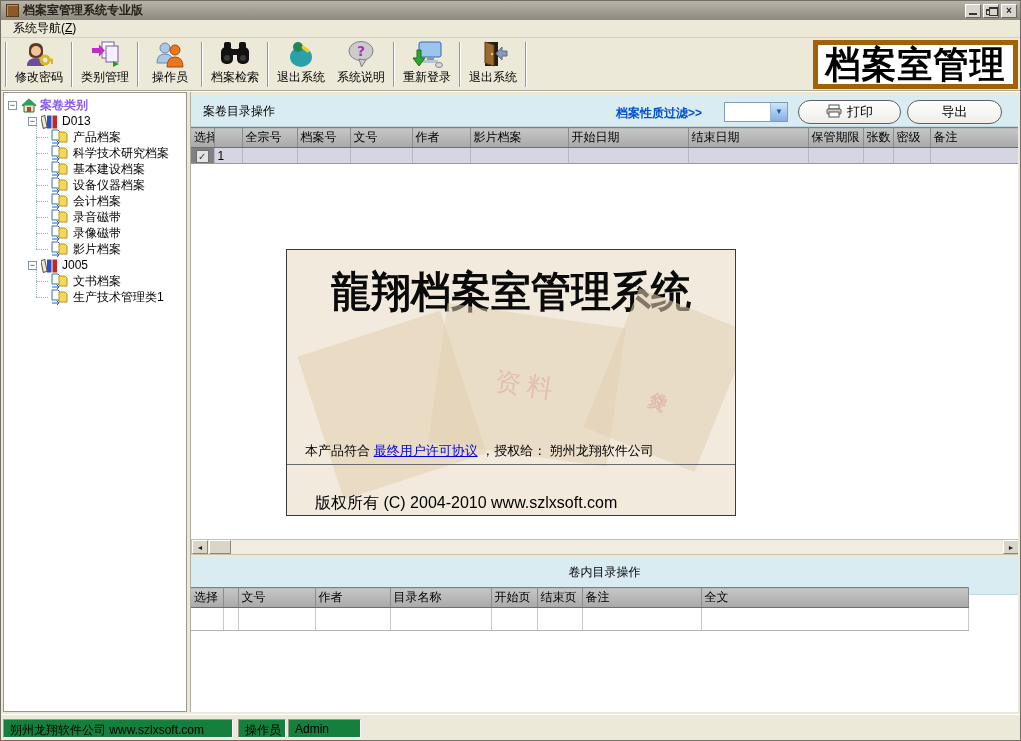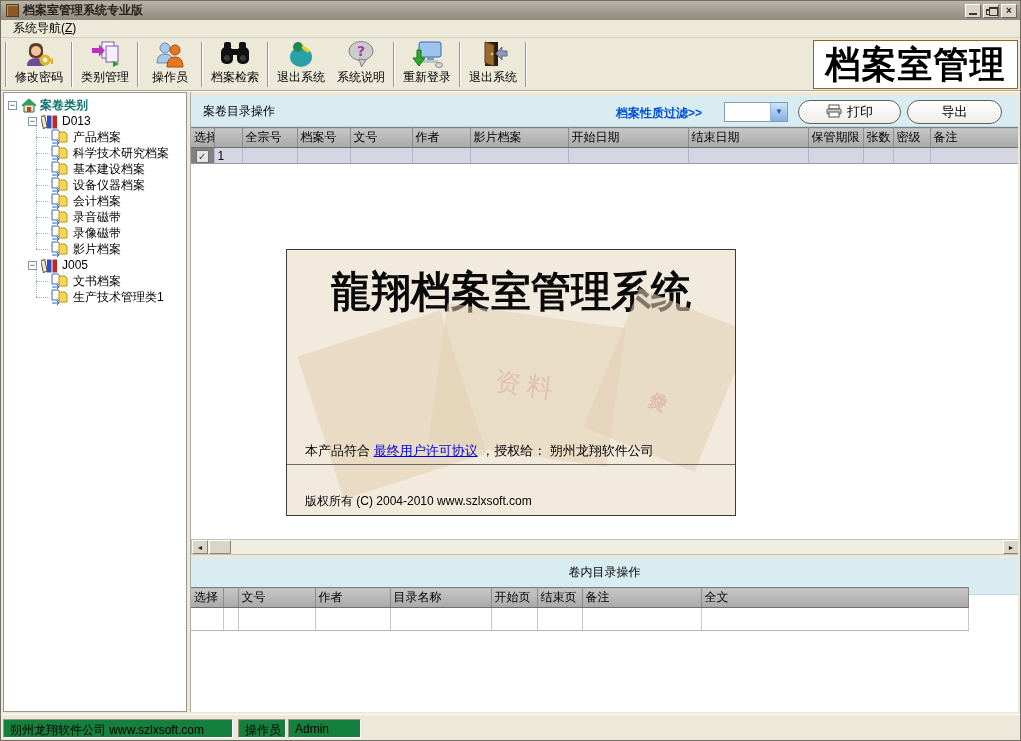--- a/index.html
+++ b/index.html
@@ -33,42 +33,42 @@
   .menu-item{padding:1px 6px;}
   .menu-item u{text-decoration:underline;}
   
   .toolbar{position:absolute;left:0;top:38px;right:0;height:52px;background:#ece9d8;
     border-bottom:1px solid #aca899;box-shadow:0 1px 0 #fff;display:flex;align-items:stretch;padding:1px 2px;}
   .tb-sep{width:0;border-left:1px solid #9a968c;border-right:1px solid #fff;margin:2px 2px;}
   .tb-btn{display:flex;flex-direction:column;align-items:center;justify-content:flex-end;
     padding:2px 6px 3px;min-width:58px;cursor:default;}
   .tb-btn .ticon{height:30px;display:flex;align-items:center;}
   .tb-btn .tlabel{margin-top:1px;white-space:nowrap;}
-  .tb-logo{margin-left:auto;width:205px;background:#fff;border:1px solid #a16207;
+  .tb-logo{margin-left:auto;width:205px;background:#fff;border:5px solid #a16207;
     display:flex;align-items:center;justify-content:center;}
   .tb-logo .logo-text{font-family:"DejaVu Serif",serif;font-weight:bold;font-size:35px;
     letter-spacing:1px;color:#000;transform:scaleY(1.05);}
   
   .tree-panel{position:absolute;left:2px;top:91px;width:184px;bottom:28px;background:#fff;
     border:1px solid #9a978a;overflow:hidden;padding-top:4px;}
   .splitter{position:absolute;left:186px;top:91px;width:4px;bottom:28px;background:#ece9d8;
     border-right:1px solid #b0aca0;}
   .trow{height:16px;display:flex;align-items:center;white-space:nowrap;position:relative;}
   .trow.root{padding-left:4px;}
   .trow.group{padding-left:24px;}
   .trow.leaf{padding-left:46px;}
   .trow.leaf::before{content:"";position:absolute;left:32px;top:-8px;bottom:8px;
     border-left:1px dotted #9fb2bc;}
   .trow.leaf::after{content:"";position:absolute;left:32px;top:8px;width:12px;
     border-top:1px dotted #9fb2bc;}
   .exp{flex:none;width:9px;height:9px;border:1px solid #8494a4;background:#fff;
     font-size:9px;line-height:7px;text-align:center;color:#333;margin-right:4px;}
   .ticon-sm{flex:none;margin-right:3px;display:flex;}
   .tlabel-tree{font-size:12px;}
-  .root-label{color:#0f766e;font-weight:bold;}
+  .root-label{color:#8b5cf6;font-weight:bold;}
   
   .main{position:absolute;left:190px;top:91px;right:2px;bottom:28px;background:#fff;overflow:hidden;}
   .main-top-gap{position:absolute;left:0;top:0;right:0;height:4px;background:#ece9d8;}
   .panel-bar{position:absolute;left:0;right:0;height:31px;background:#d9ecf2;
     border-bottom:1px solid #c2d8e0;}
   .cat-bar{top:4px;}
   .cat-title{position:absolute;left:12px;top:0;line-height:31px;}
   .filter-label{position:absolute;left:425px;top:9px;color:#0050d0;font-weight:bold;}
   .combo{position:absolute;left:533px;top:6px;width:64px;height:20px;background:#fff;
     border:1px solid #7f9db9;display:flex;}
@@ -103,21 +103,21 @@
   .wm1{left:30px;top:80px;width:150px;height:150px;transform:rotate(-18deg);}
   .wm2{left:150px;top:65px;width:180px;height:140px;transform:rotate(8deg);opacity:.5;
     font-size:26px;letter-spacing:6px;}
   .wm3{left:320px;top:55px;width:120px;height:150px;transform:rotate(22deg);opacity:.55;
     font-size:18px;writing-mode:vertical-rl;}
   .wm span{opacity:.45;}
   .license-line{position:absolute;left:18px;top:192px;font-size:13px;}
   .license-link{color:#0000e0;text-decoration:underline;cursor:pointer;}
   .splash-divider{position:absolute;left:0;right:0;top:214px;border-top:1px solid #6a6a6a;}
   .support-line{position:absolute;left:18px;top:224px;font-size:12.5px;}
-  .copyright-line{position:absolute;left:18px;top:243px;font-size:12px;}
+  .copyright-line{position:absolute;left:28px;top:243px;font-size:16px;}
   
   .hscroll{position:absolute;left:0;top:447px;width:829px;height:16px;background:#f0eee2;
     border:1px solid #c6c2b2;display:flex;}
   .sb-btn{width:16px;height:14px;background:#d9d5c9;border:1px solid;
     border-color:#fff #8a877a #8a877a #fff;font-size:7px;line-height:13px;text-align:center;color:#222;}
   .sb-thumb{width:22px;height:14px;background:#d9d5c9;border:1px solid;
     border-color:#fff #8a877a #8a877a #fff;margin-left:1px;}
   .sb-track{flex:1;}
   .gap-strip{position:absolute;left:0;right:0;background:#ece9d8;}
   

